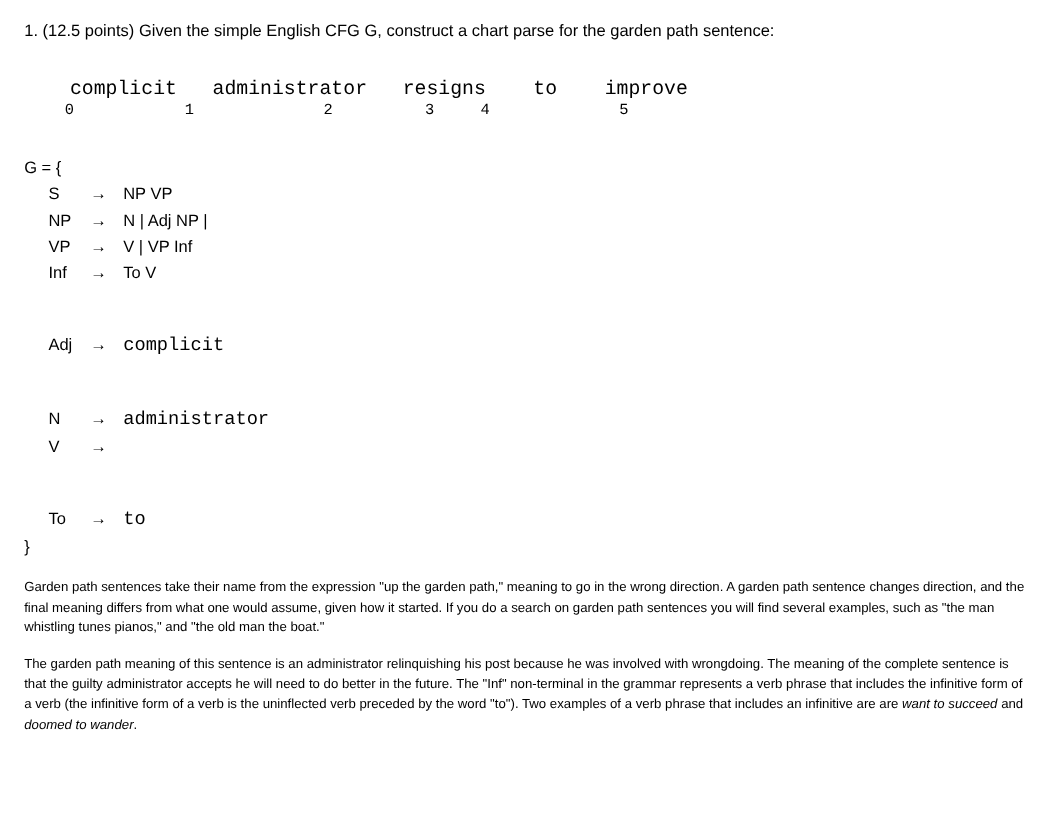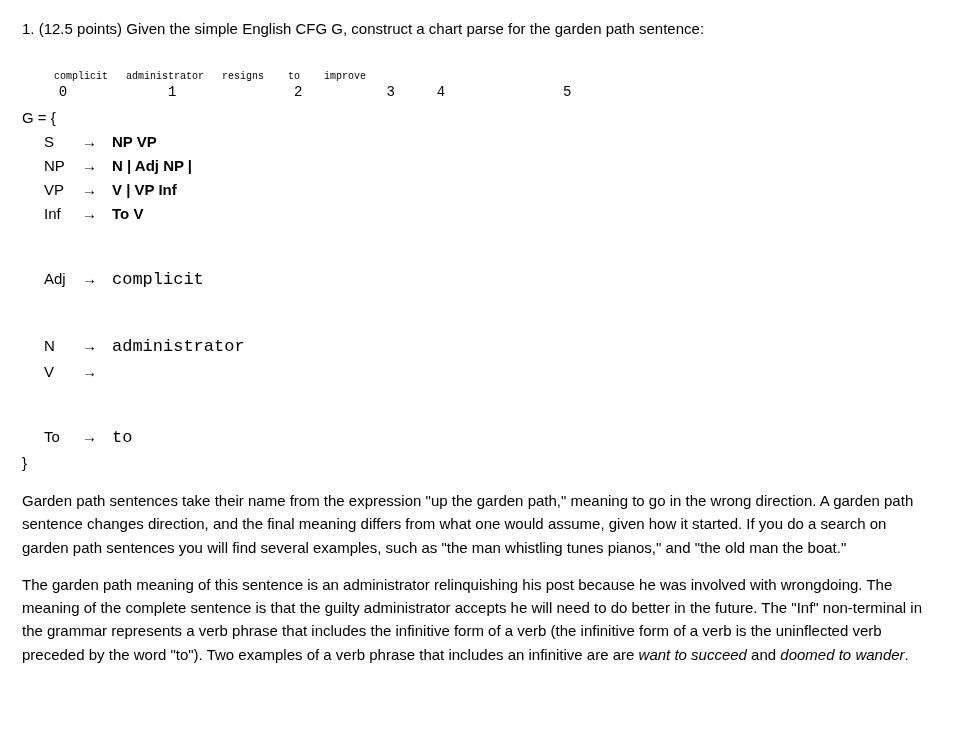--- a/index.html
+++ b/index.html
@@ -20,31 +20,31 @@
 
     .question-header {
       font-family: Arial, Helvetica, sans-serif;
       font-size: 15px;
       line-height: 1.5;
       margin-bottom: 30px;
     }
 
     .sentence-row {
       font-family: 'Courier New', Courier, monospace;
-      font-size: 10px;
+      font-size: 18px;
       margin-left: 20px;
       margin-bottom: 2px;
       white-space: pre;
     }
 
     .index-row {
       font-family: 'Courier New', Courier, monospace;
       font-size: 14px;
       margin-left: 20px;
-      margin-bottom: 6px;
+      margin-bottom: 32px;
       white-space: pre;
     }
 
     .grammar-block {
       font-family: Arial, Helvetica, sans-serif;
       font-size: 15px;
       margin-bottom: 14px;
     }
 
     .grammar-line {
@@ -63,36 +63,35 @@
     .grammar-arrow {
       font-family: Arial, Helvetica, sans-serif;
       font-size: 15px;
       margin-right: 8px;
       min-width: 22px;
     }
 
     .grammar-rhs {
       font-family: Arial, Helvetica, sans-serif;
       font-size: 15px;
-      font-weight: bold;
     }
 
     .grammar-rhs-mono {
       font-family: 'Courier New', Courier, monospace;
       font-size: 17px;
       margin-top: 40px;
     }
 
     .grammar-indent {
       margin-left: 22px;
     }
 
     .paragraph {
       font-family: Arial, Helvetica, sans-serif;
-      font-size: 15px;
+      font-size: 12px;
       line-height: 1.55;
       margin-bottom: 14px;
     }
 
     .italic {
       font-style: italic;
     }
 
     .brace-line {
       font-family: Arial, Helvetica, sans-serif;

